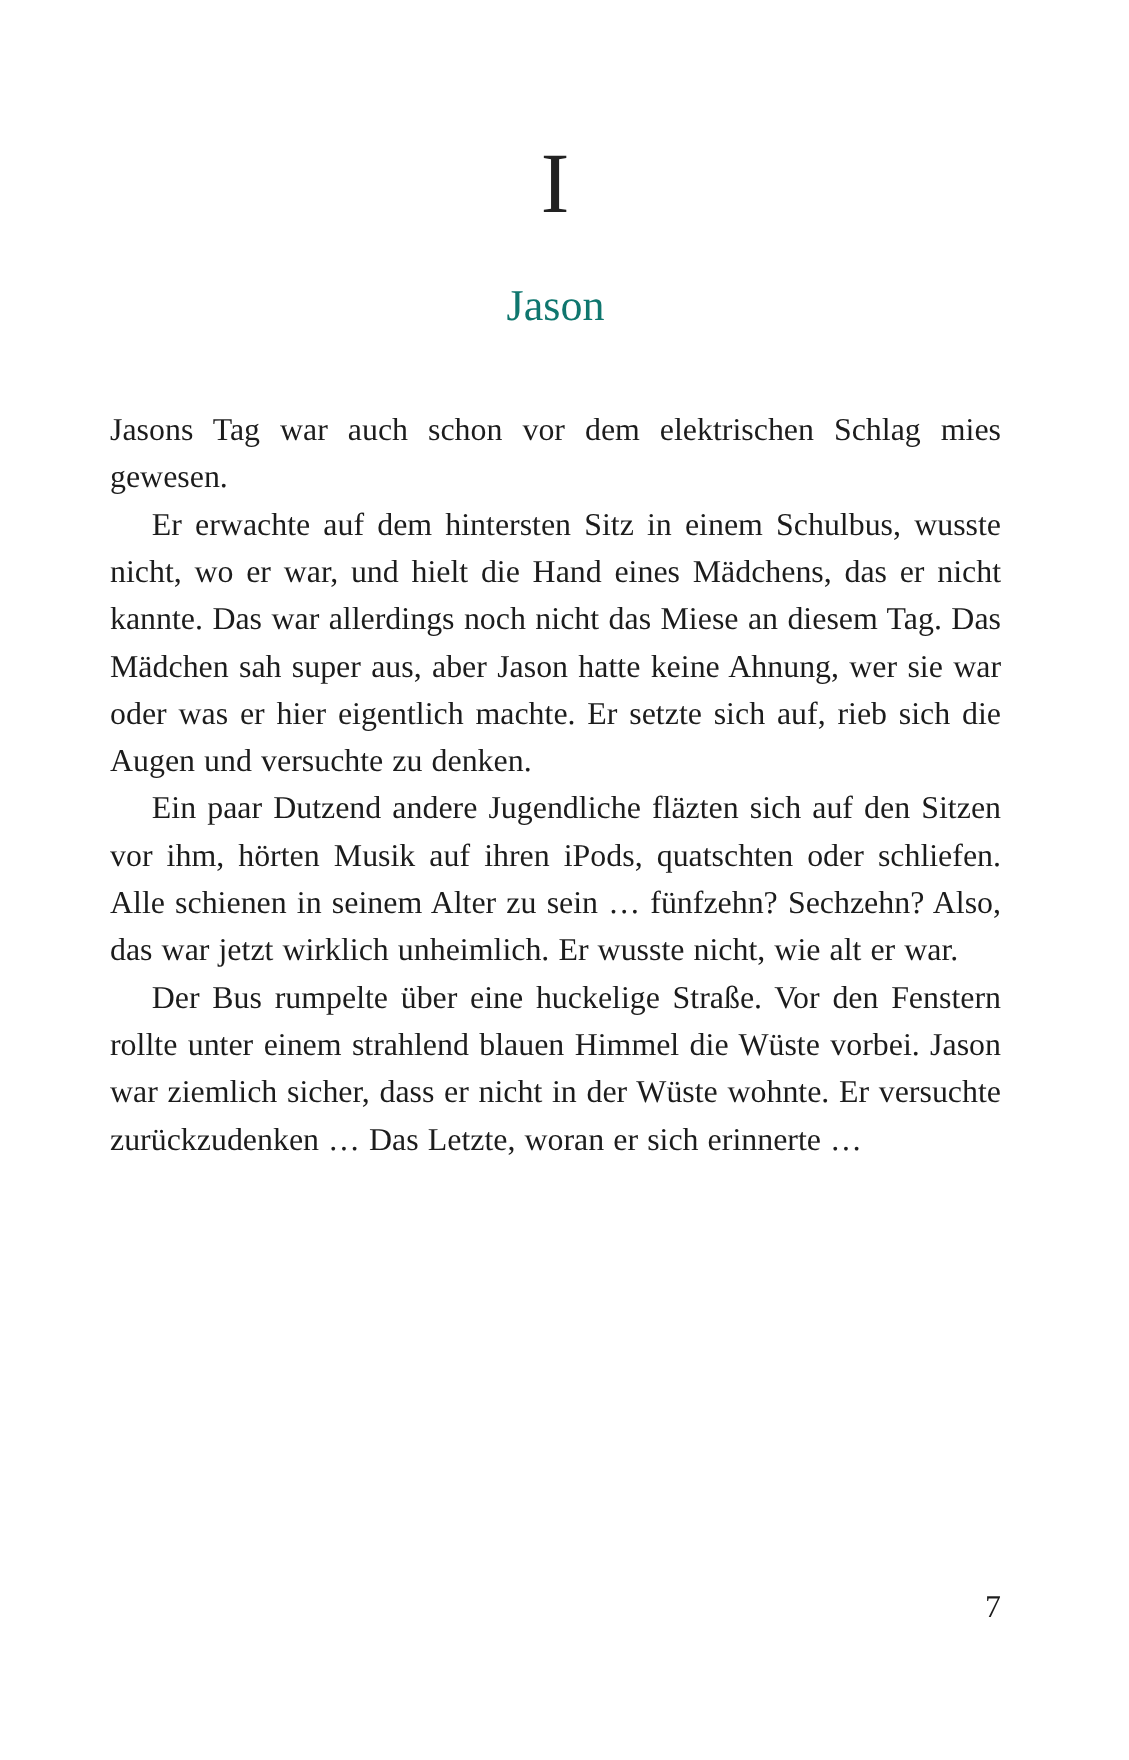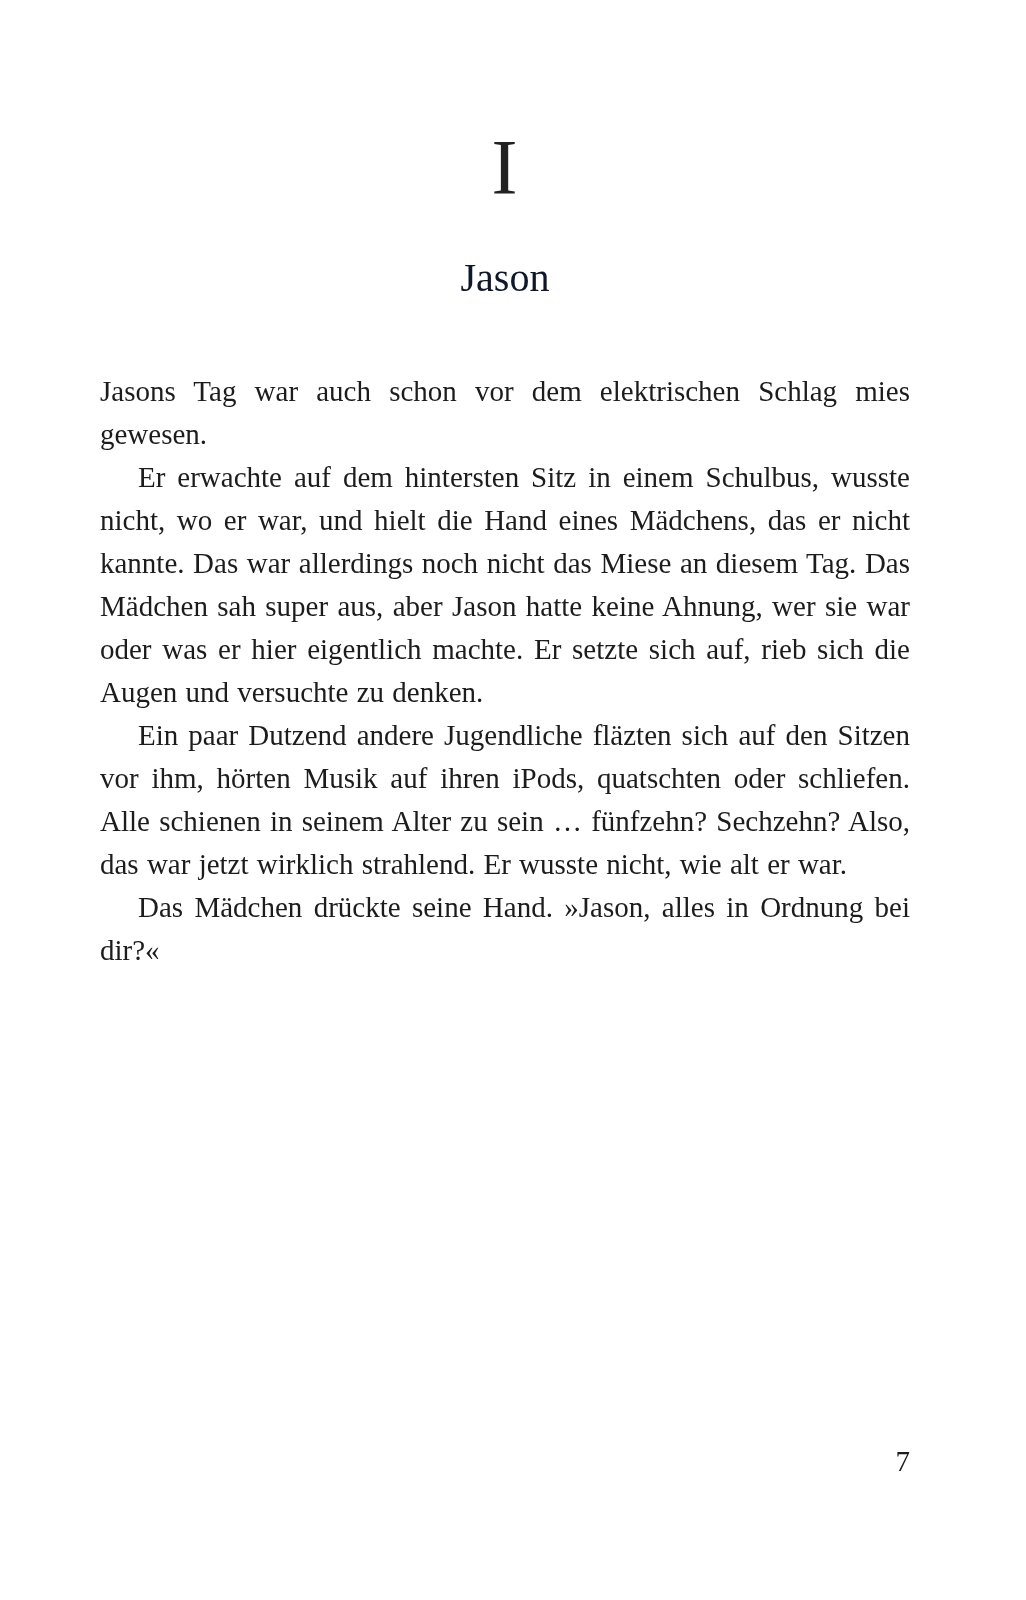--- a/index.html
+++ b/index.html
@@ -30,21 +30,21 @@
       letter-spacing: 1px;
       margin: 0 0 52px 0;
       color: #222222;
     }
     .chapter-title {
       text-align: center;
       font-size: 40px;
       line-height: 1;
       font-weight: 400;
       margin: 0 0 72px 0;
-      color: #0f172a;
+      color: #0f766e;
     }
     .body-text {
       font-size: 29px;
       line-height: 43px;
       text-align: justify;
       hyphens: auto;
       -webkit-hyphens: auto;
       word-spacing: 1px;
       margin-top: 44px;
     }
@@ -68,19 +68,19 @@
 
 <div class="page">
 
   <h1 class="chapter-number">I</h1>
 
   <h2 class="chapter-title">Jason</h2>
 
   <div class="body-text">
     <p class="no-indent">Jasons Tag war auch schon vor dem elektrischen Schlag mies gewesen.</p>
     <p>Er erwachte auf dem hintersten Sitz in einem Schulbus, wusste nicht, wo er war, und hielt die Hand eines Mädchens, das er nicht kannte. Das war allerdings noch nicht das Miese an diesem Tag. Das Mädchen sah super aus, aber Jason hatte keine Ahnung, wer sie war oder was er hier eigentlich machte. Er setzte sich auf, rieb sich die Augen und versuchte zu denken.</p>
-    <p>Ein paar Dutzend andere Jugendliche fläzten sich auf den Sitzen vor ihm, hörten Musik auf ihren iPods, quatschten oder schliefen. Alle schienen in seinem Alter zu sein … fünfzehn? Sechzehn? Also, das war jetzt wirklich strahlend. Er wusste nicht, wie alt er war.</p>
-    <p>Das Mädchen drückte seine Hand. »Jason, alles in Ordnung bei dir?«</p>
+    <p>Ein paar Dutzend andere Jugendliche fläzten sich auf den Sitzen vor ihm, hörten Musik auf ihren iPods, quatschten oder schliefen. Alle schienen in seinem Alter zu sein … fünfzehn? Sechzehn? Also, das war jetzt wirklich unheimlich. Er wusste nicht, wie alt er war.</p>
+    <p>Der Bus rumpelte über eine huckelige Straße. Vor den Fenstern rollte unter einem strahlend blauen Himmel die Wüste vorbei. Jason war ziemlich sicher, dass er nicht in der Wüste wohnte. Er versuchte zurückzudenken … Das Letzte, woran er sich erinnerte …</p>
   </div>
 
   <div class="page-number">7</div>
 
 </div>
 
 </body></html>

